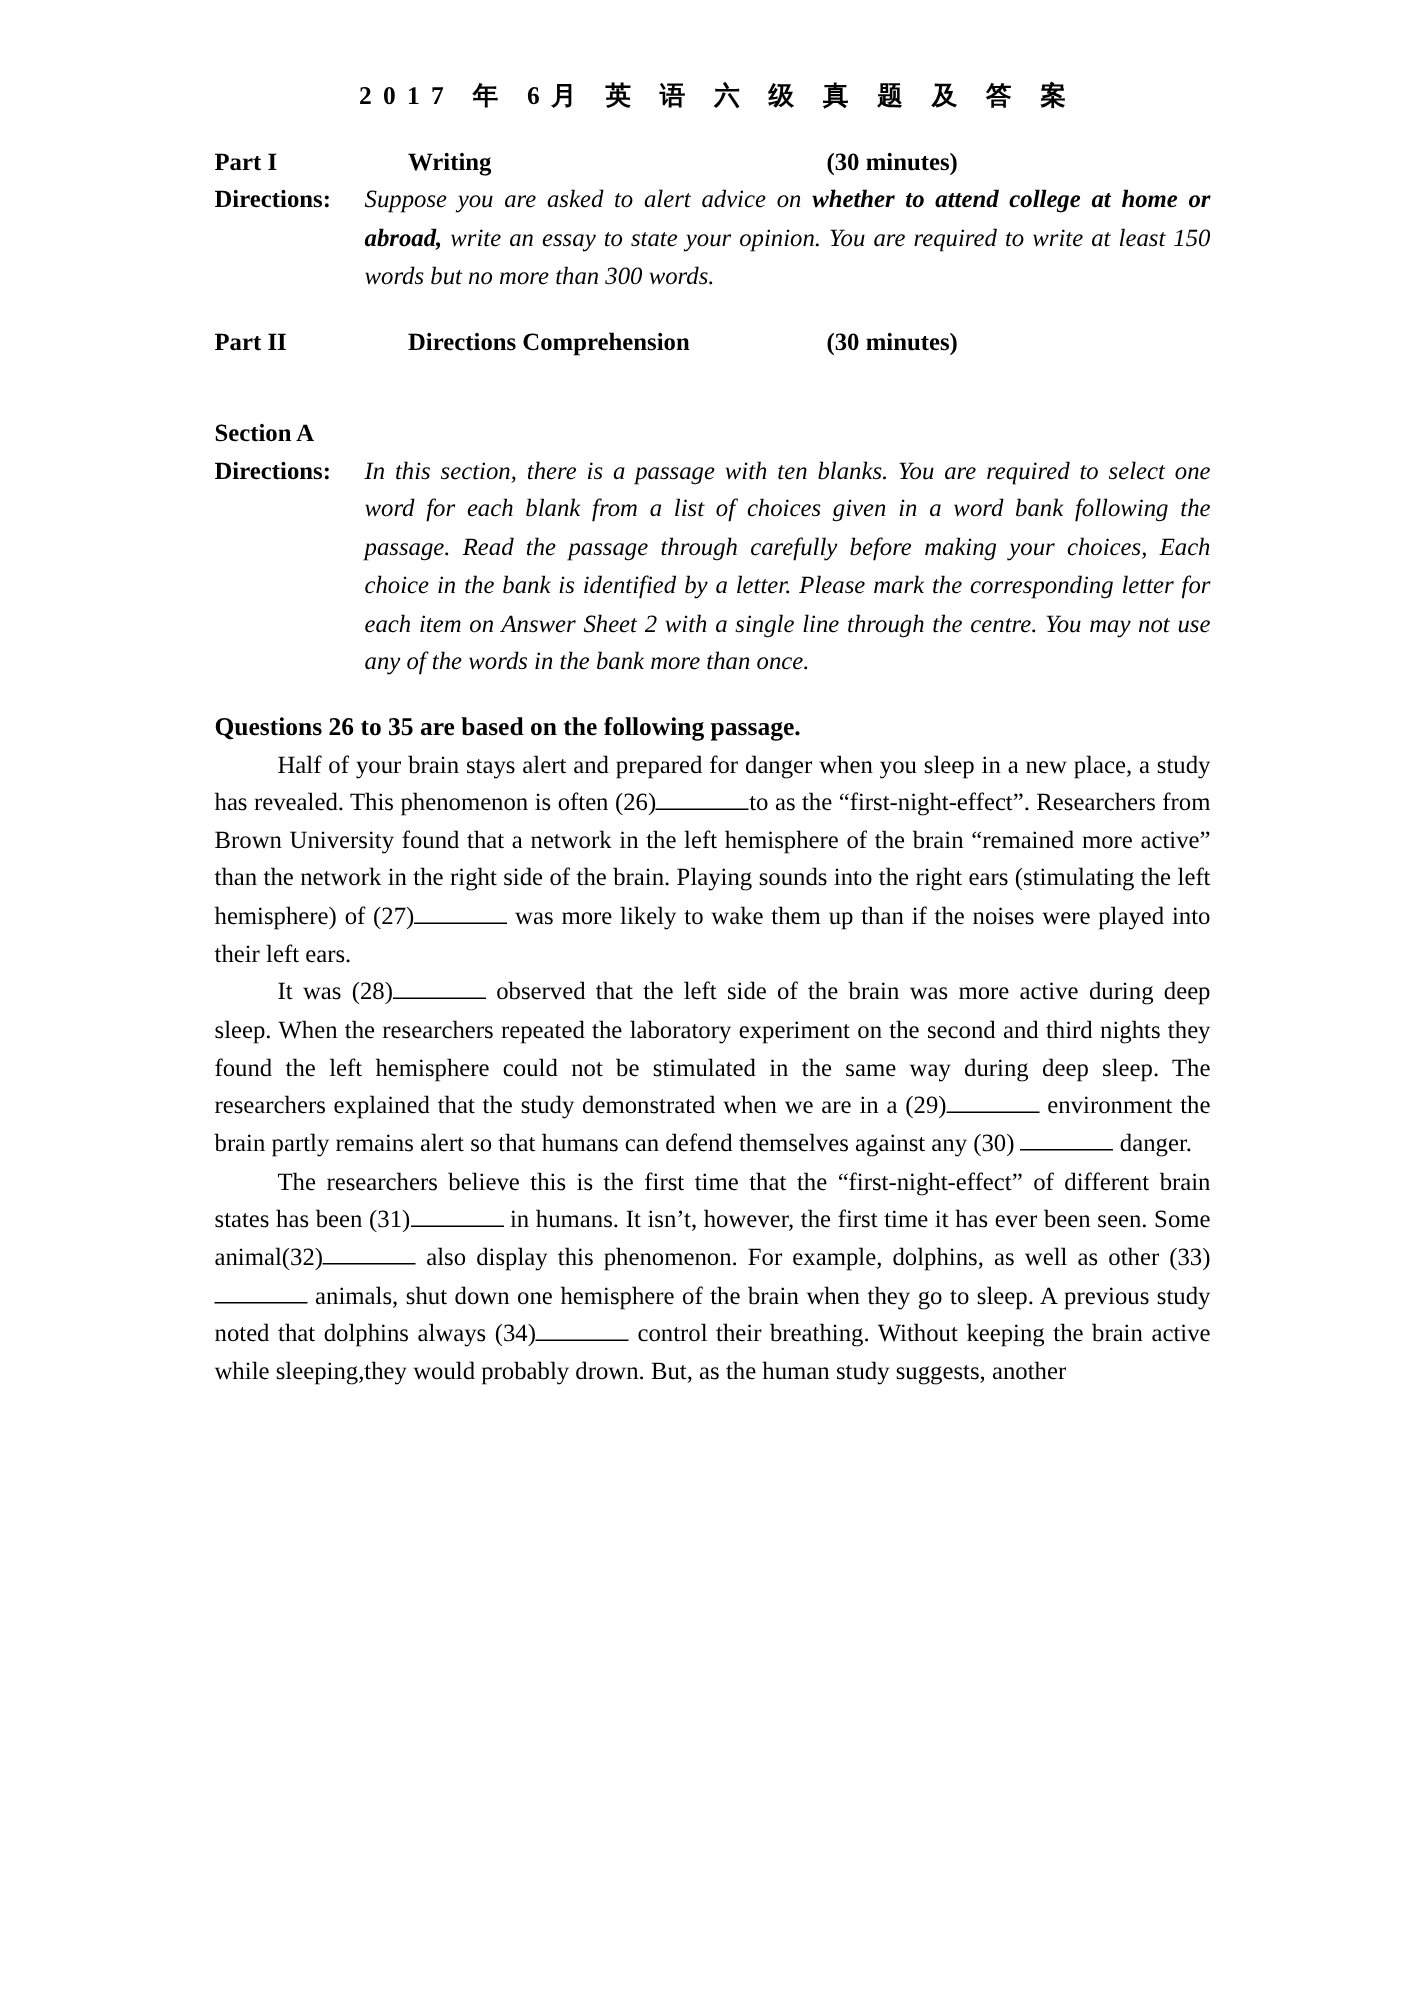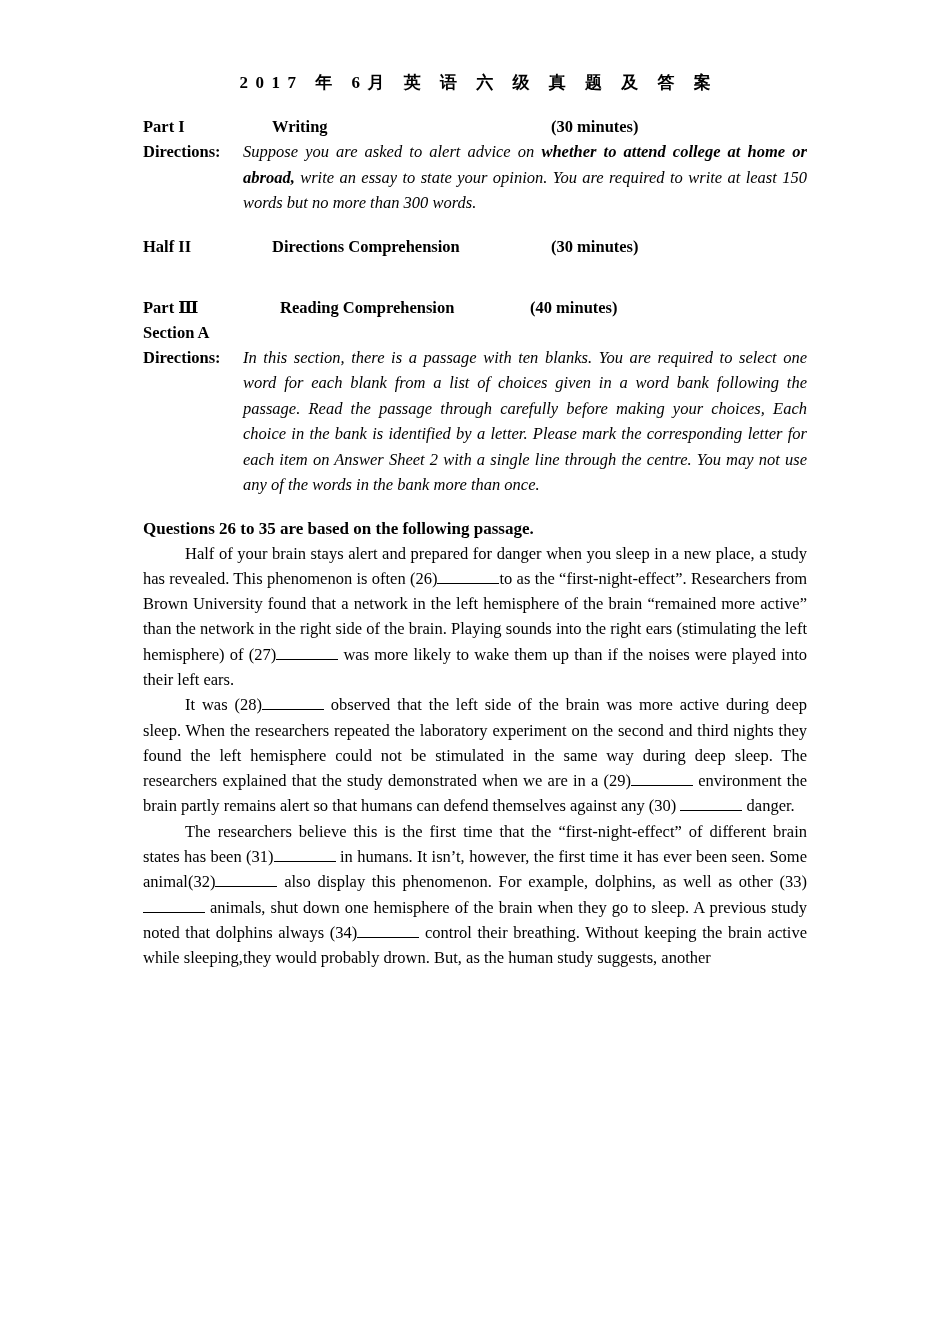--- a/index.html
+++ b/index.html
@@ -24,21 +24,21 @@
   .content {
     position: absolute;
     left: 143px;
     top: 0;
     width: 664px;
   }
 
   
   .doc-title {
     margin: 0;
-    padding-top: 70px;
+    padding-top: 51px;
     text-align: center;
     font-size: 17px;
     font-weight: bold;
     letter-spacing: 7.5px;
     line-height: 26px;
     text-indent: 7.5px;
   }
 
   
   .part-row {
@@ -138,35 +138,30 @@
       <span class="col-time">(30 minutes)</span>
     </div>
 
     <div class="directions">
       <span class="dir-label">Directions:</span><span>Suppose you are asked to alert advice on </span><b>whether to attend college at home or abroad,</b><span> write an essay to state your opinion. You are required to write at least 150 words but no more than 300 words.</span>
     </div>
 
     <div class="sp-18"></div>
 
     <div class="part-row">
-      <span class="col-part">Half II</span>
+      <span class="col-part">Part II</span>
       <span class="col-title">Directions Comprehension</span>
       <span class="col-time">(30 minutes)</span>
     </div>
 
     <div class="sp-18"></div>
 
 
     <div class="sp-18"></div>
 
-    <div class="part-row p3">
-      <span class="col-part">Part Ⅲ</span>
-      <span class="col-title">Reading Comprehension</span>
-      <span class="col-time">(40 minutes)</span>
-    </div>
 
     <div class="section-label">Section A</div>
 
     <div class="directions">
       <span class="dir-label">Directions:</span><span>In this section, there is a passage with ten blanks. You are required to select one word for each blank from a list of choices given in a word bank following the passage. Read the passage through carefully before making your choices, Each choice in the bank is identified by a letter. Please mark the corresponding letter for each item on Answer Sheet 2 with a single line through the centre. You may not use any of the words in the bank more than once.</span>
     </div>
 
     <div class="sp-18"></div>
 
     <div class="q-heading">Questions 26 to 35 are based on the following passage.</div>

